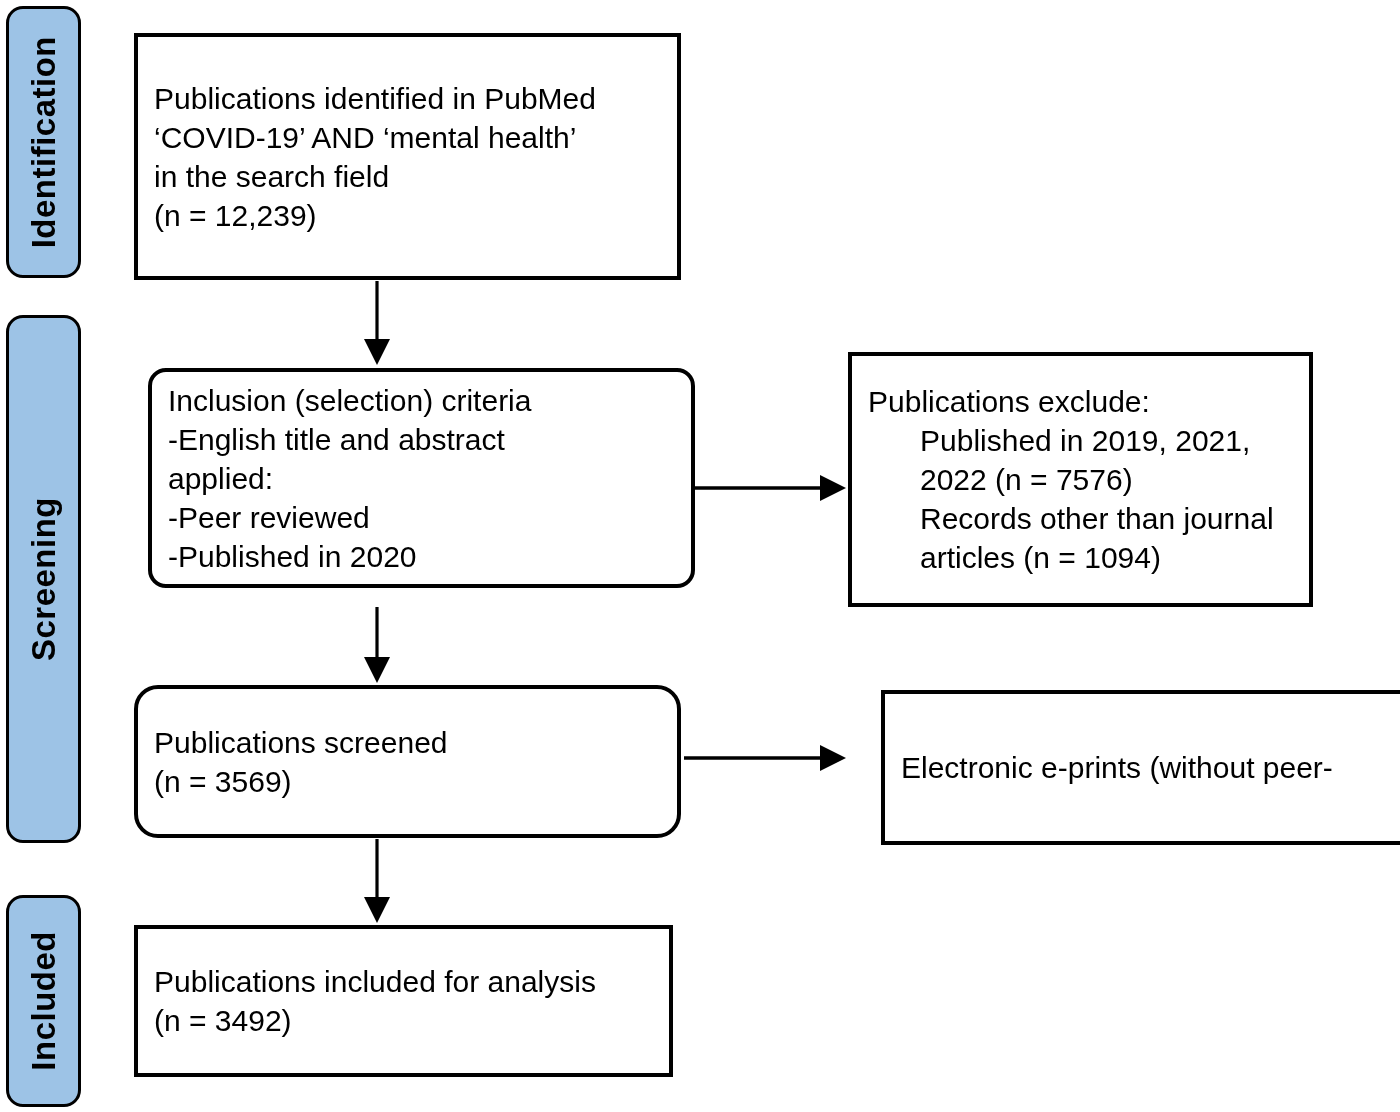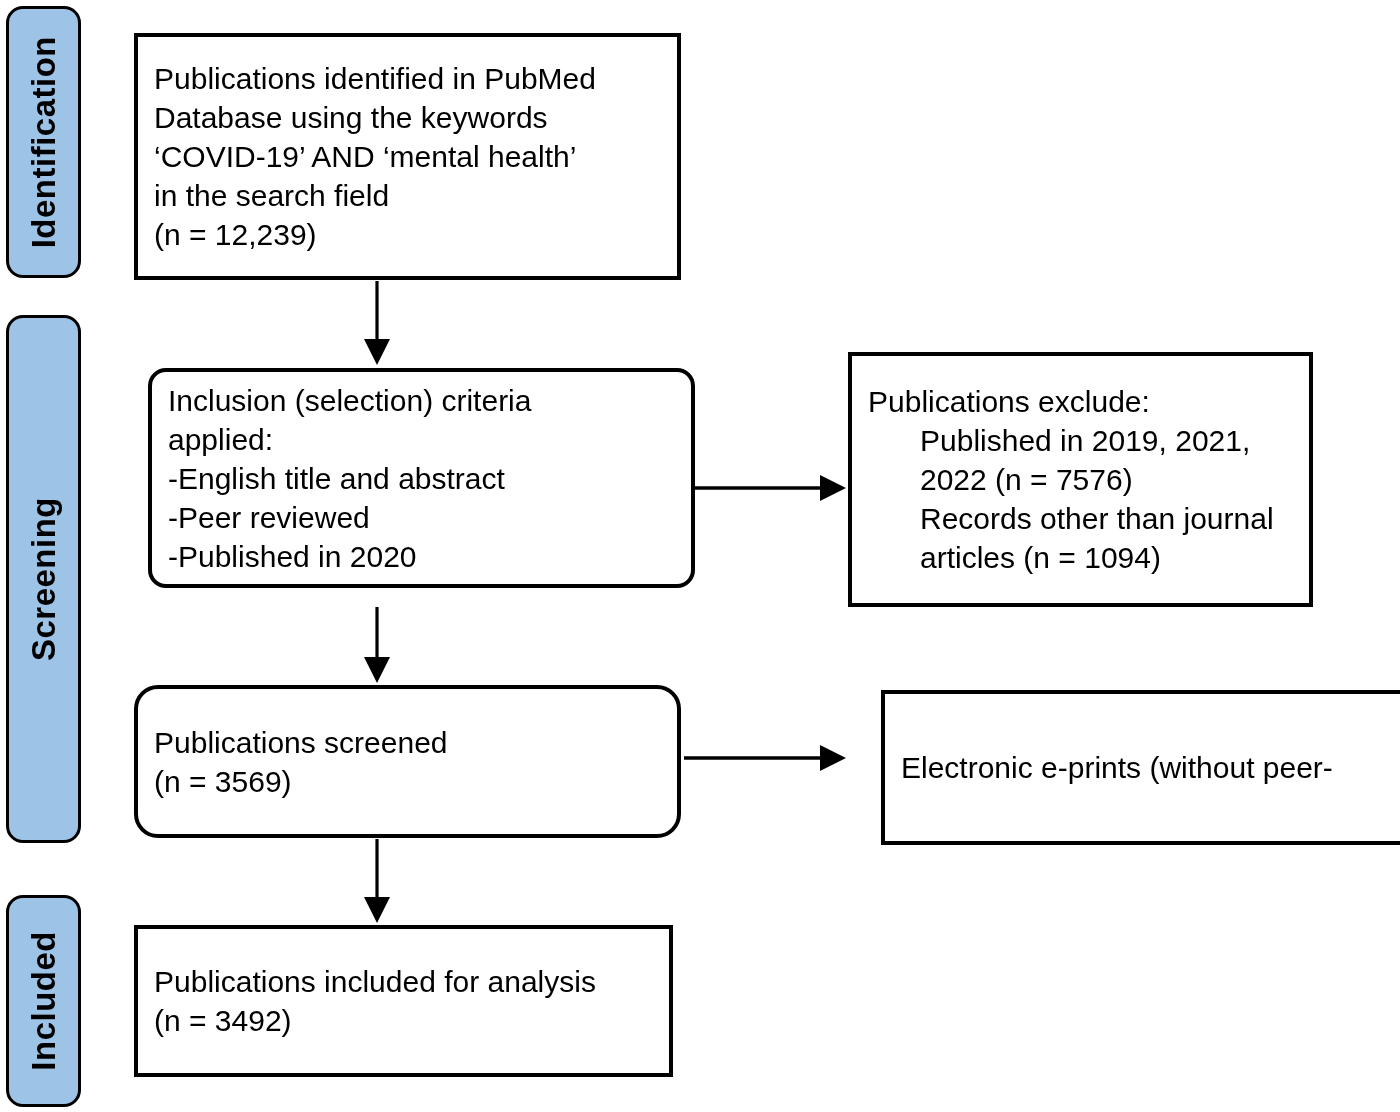--- a/index.html
+++ b/index.html
@@ -113,30 +113,29 @@
   </div>
   <div class="stage" id="stage-screening">
     <span class="stage-text">Screening</span>
   </div>
   <div class="stage" id="stage-included">
     <span class="stage-text">Included</span>
   </div>
 
   <div class="box" id="box-identified">
     <div class="line">Publications identified in PubMed</div>
-    <div class="line">Database using the keywords</div>
     <div class="line">‘COVID-19’ AND ‘mental health’</div>
     <div class="line">in the search field</div>
     <div class="line">(n = 12,239)</div>
   </div>
 
   <div class="box" id="box-criteria">
     <div class="line">Inclusion (selection) criteria</div>
+    <div class="line">-English title and abstract</div>
     <div class="line">applied:</div>
-    <div class="line">-English title and abstract</div>
     <div class="line">-Peer reviewed</div>
     <div class="line">-Published in 2020</div>
   </div>
 
   <div class="box" id="box-screened">
     <div class="line">Publications screened</div>
     <div class="line">(n = 3569)</div>
   </div>
 
   <div class="box" id="box-included">

